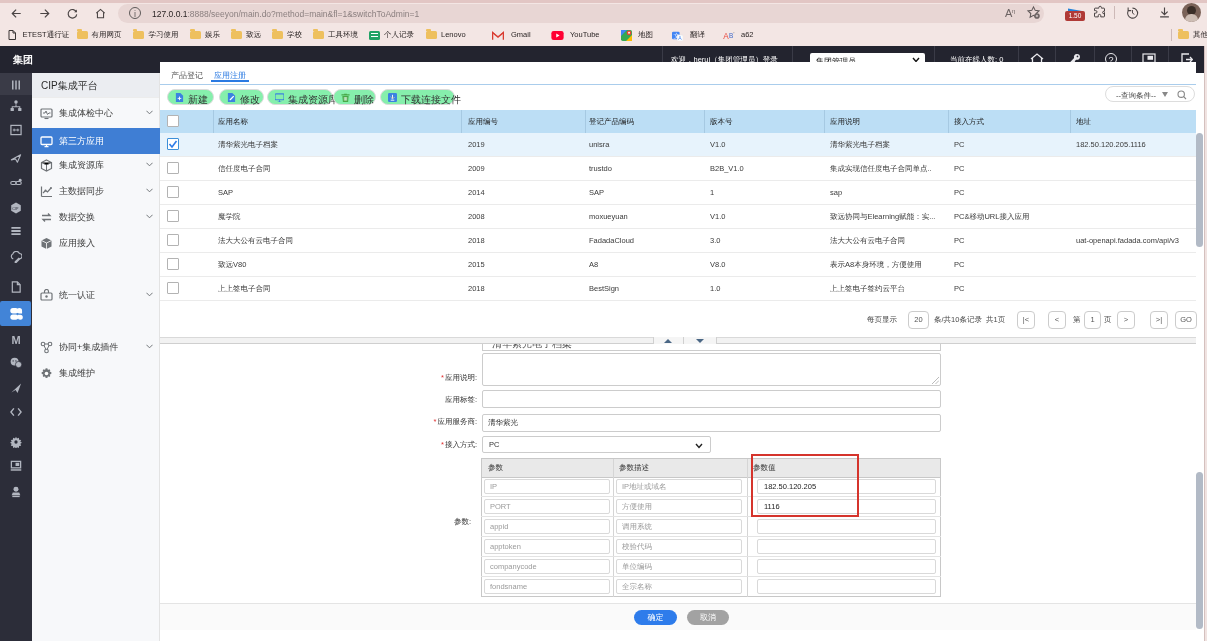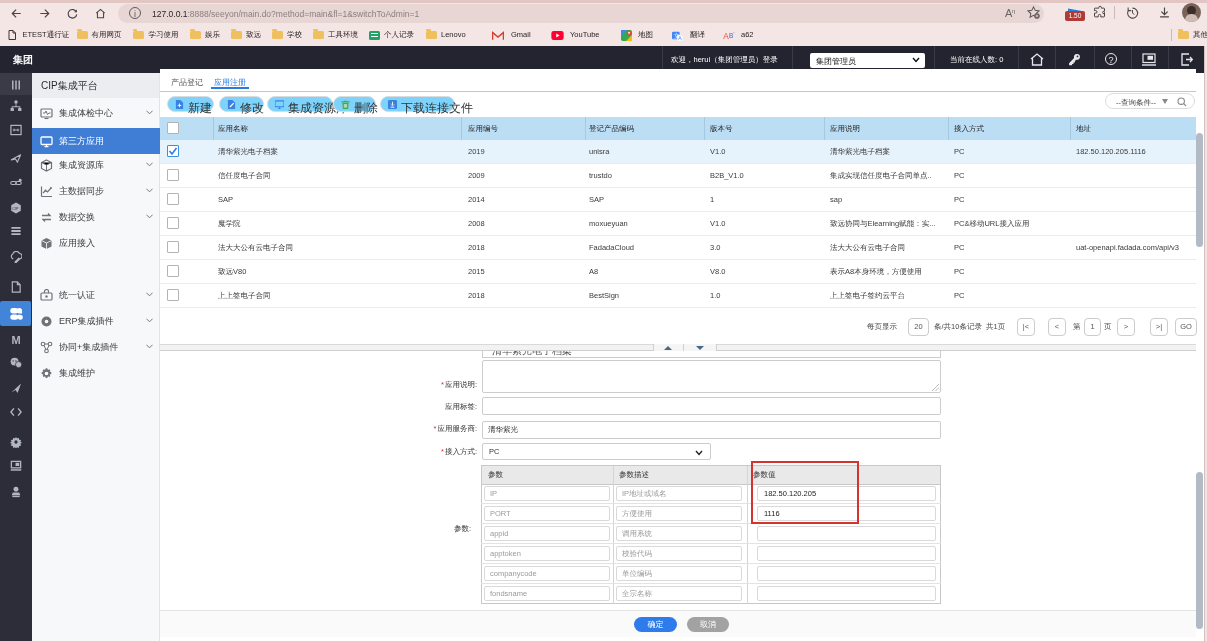--- a/index.html
+++ b/index.html
@@ -27,26 +27,26 @@
   #rail { left:0; top:73px; width:32px; height:568px; background:#2c2d39; }
   
   #menu { left:32px; top:73px; width:128px; height:568px; background:#f7f8fa; border-right:1px solid #e3e3e3; }
   #menutitle { position:absolute; left:0px; top:0px; width:127px; height:25px; font-size:10px; background:#ebedf1; padding-left:9px; color:#2b2b2b; border-bottom:1px solid #ececec; line-height:25px; }
   .mi { position:absolute; left:0; width:128px; height:26px; font-size:9px; color:#3c3c3c; line-height:26px; }
   .mi .txt { position:absolute; left:27px; top:0; }
   .mi .chev { position:absolute; right:7px; top:10px; width:7px; height:5px; }
   .mi.sel { background:#3f7ed4; color:#fff; }
   .mic { position:absolute; left:8px; top:7px; width:13px; height:13px; }
   
-  #content { left:160px; top:69px; width:1036px; height:468px; background:#fff; }
+  #content { left:160px; top:62px; width:1036px; height:468px; background:#fff; }
   
   
   .tabline { position:absolute; left:0; top:22px; width:1036px; height:1px; background:#aacdec; }
   
-  .tbtn { position:absolute; top:27px; height:16px; border:1px solid #dcdcdc; border-radius:8px; background:#7dd3fc; font-size:12px; color:#333; }
+  .tbtn { position:absolute; top:27px; height:16px; border:1px solid #dcdcdc; border-radius:8px; background:#86efac; font-size:10px; color:#333; }
   .tbtn .ic { position:absolute; left:7px; top:3px; width:9px; height:9px; }
   .tbtn .t { position:absolute; left:20px; top:2.5px; white-space:nowrap; }
   
   .th { position:absolute; top:48px; height:23px; background:#bcdef5; font-size:7.5px; color:#1d1d1d; line-height:23px; white-space:nowrap; }
   .thsep { position:absolute; top:48px; width:1px; height:23px; background:#a6c9e2; }
   .row { position:absolute; left:0; width:1036px; height:24px; border-bottom:1px solid #ebebeb; font-size:7.5px; color:#3a3a3a; }
   .row div { position:absolute; top:0; line-height:23px; white-space:nowrap; }
   .cb { position:absolute; width:12px; height:12px; border:1px solid #b3b3b3; border-radius:1px; background:#fff; }
   
   .pgtxt { position:absolute; font-size:7.5px; color:#4a4a4a; line-height:18px; }
@@ -354,30 +354,20 @@
       <svg class="mic" viewBox="0 0 13 13">
         <rect x="1" y="4" width="11" height="7" rx="1" fill="none" stroke="#6f7377" stroke-width="1.2"></rect>
         <path d="M4.5 4V2.5a2 2 0 0 1 4 0V4" fill="none" stroke="#6f7377" stroke-width="1.2"></path>
         <circle cx="6.5" cy="7.5" r="1.2" fill="#6f7377"></circle>
       </svg>
       <span class="txt">统一认证</span>
       <svg class="chev" viewBox="0 0 8 5">
         <path d="M0.5 0.5L4 4l3.5-3.5" stroke="#6f7377" stroke-width="1.1" fill="none"></path>
       </svg>
     </div>
-  <div class="mi" style="top:235px">
-      <svg class="mic" viewBox="0 0 13 13">
-        <circle cx="6.5" cy="6.5" r="5" fill="#6f7377"></circle>
-        <circle cx="6.5" cy="6.5" r="1.8" fill="#fff"></circle>
-      </svg>
-      <span class="txt">ERP集成插件</span>
-      <svg class="chev" viewBox="0 0 8 5">
-        <path d="M0.5 0.5L4 4l3.5-3.5" stroke="#6f7377" stroke-width="1.1" fill="none"></path>
-      </svg>
-    </div>
   <div class="mi" style="top:261px">
       <svg class="mic" viewBox="0 0 13 13">
         <circle cx="3" cy="3" r="1.8" fill="none" stroke="#6f7377" stroke-width="1.1"></circle>
         <circle cx="10" cy="3" r="1.8" fill="none" stroke="#6f7377" stroke-width="1.1"></circle>
         <circle cx="6.5" cy="10" r="1.8" fill="none" stroke="#6f7377" stroke-width="1.1"></circle>
         <path d="M4 4.5l1.7 3.5M9 4.5L7.3 8M4.8 3h3.4" stroke="#6f7377" stroke-width="1"></path>
       </svg>
       <span class="txt">协同+集成插件</span>
       <svg class="chev" viewBox="0 0 8 5">
         <path d="M0.5 0.5L4 4l3.5-3.5" stroke="#6f7377" stroke-width="1.1" fill="none"></path>

